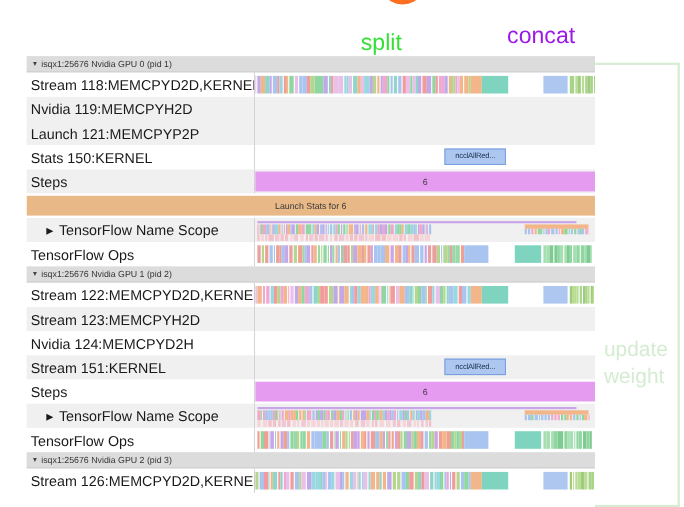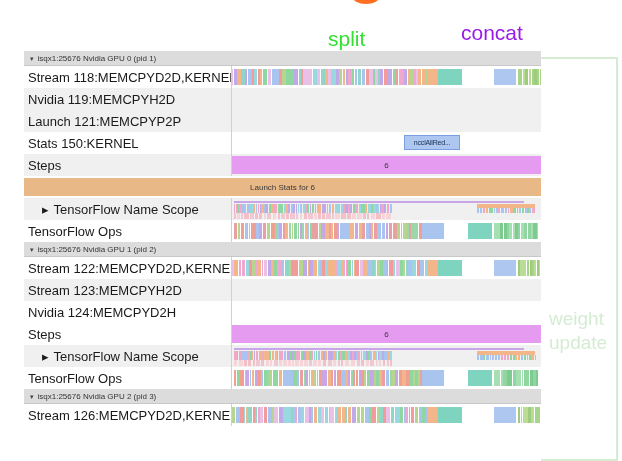--- a/index.html
+++ b/index.html
@@ -60,22 +60,22 @@
 <body>
 
 <div id="root">
 
   <div id="anno-orange"></div>
 
   <div class="anno" id="anno-concat">split</div>
   <div class="anno" id="anno-split">concat</div>
   <div class="anno" id="anno-nccl">nccl</div>
   <div class="anno" id="anno-weight">
+    <div>update</div>
     <div>weight</div>
-    <div>update</div>
   </div>
 
   <div class="box" id="box-weight"></div>
   <div class="box" id="box-nccl"></div>
   <div class="box" id="box-concat"></div>
   <div class="box" id="box-split"></div>
 
   <div id="panel">
       <div class="grp-head">
         <span class="grp-caret">▾</span>
@@ -502,20 +502,30 @@
         <div class="lbl">
           <span>Stream 123:MEMCPYH2D</span>
         </div>
         <div class="trk"></div>
       </div>
       <div class="row">
         <div class="lbl">
           <span>Nvidia 124:MEMCPYD2H</span>
         </div>
         <div class="trk"></div>
+      </div>
+      <div class="row alt">
+        <div class="lbl">
+          <span>Stream 151:KERNEL</span>
+        </div>
+        <div class="trk">
+          <div class="nccl-blk" style="left: 172px; width: 56px;">
+            <span>ncclAllRed...</span>
+          </div>
+        </div>
       </div>
       <div class="row">
         <div class="lbl">
           <span>Steps</span>
         </div>
         <div class="trk">
           <div class="band" style="background: rgb(229, 155, 240);">
             <span>6</span>
           </div>
         </div>

